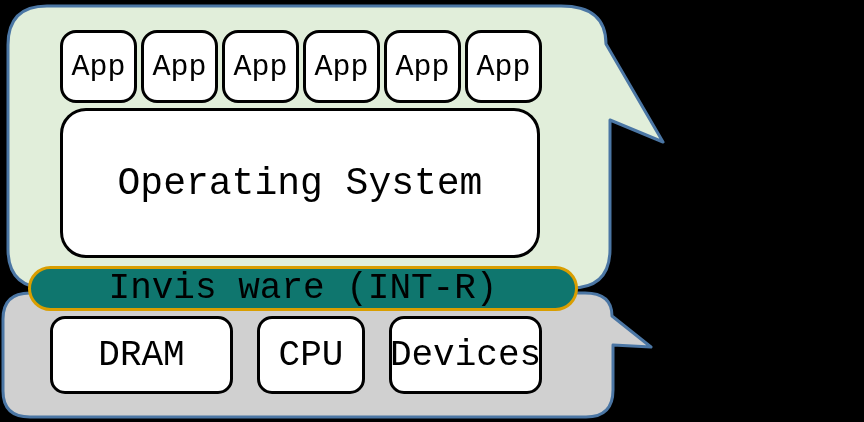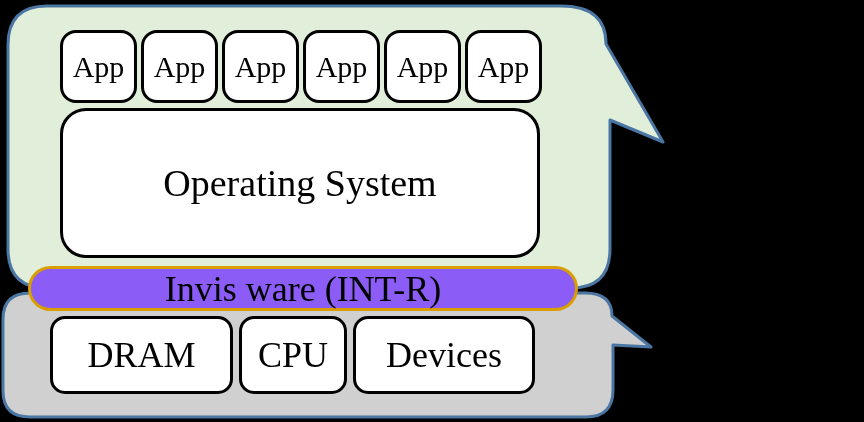--- a/index.html
+++ b/index.html
@@ -6,21 +6,21 @@
     margin: 0;
     padding: 0;
     background: #000000;
   }
   .canvas {
     position: relative;
     width: 864px;
     height: 422px;
     background: #000000;
     overflow: hidden;
-    font-family: Liberation Serif, serif;
+    font-family: Liberation Mono, monospace;
     color: #000000;
   }
   svg.bubbles {
     position: absolute;
     left: 0;
     top: 0;
   }
   .app-row {
     position: absolute;
     left: 60px;
@@ -55,49 +55,49 @@
     justify-content: center;
     font-size: 38px;
   }
   .pill {
     position: absolute;
     box-sizing: border-box;
     left: 28px;
     top: 266px;
     width: 550px;
     height: 45px;
-    background: #8b5cf6;
+    background: #0f766e;
     border: 3px solid #D99E00;
     border-radius: 23px;
     display: flex;
     align-items: center;
     justify-content: center;
     font-size: 36px;
   }
   .hw-row {
     position: absolute;
     left: 50px;
     top: 316px;
     display: flex;
-    gap: 6px;
+    gap: 24px;
   }
   .hw-box {
     box-sizing: border-box;
     height: 78px;
     background: #ffffff;
     border: 3px solid #000000;
     border-radius: 15px;
     display: flex;
     align-items: center;
     justify-content: center;
     font-size: 36px;
   }
   .hw-dram { width: 183px; }
   .hw-cpu { width: 108px; }
-  .hw-devices { width: 182px; }
+  .hw-devices { width: 153px; }
 </style>
 </head>
 <body>
 
 <div class="canvas">
 
   <svg class="bubbles" width="864" height="422" viewBox="0 0 864 422">
     <path stroke-width="3" stroke-linejoin="round" d="M 47,6 L 561,6 Q 606,6 606,44 L 663,142 L 610,120 L 610,249 Q 610,288 571,288 L 47,288 Q 8,288 8,249 L 8,45 Q 8,6 47,6 Z" fill="#E1EEDA" stroke="#4B76A4"></path>
     <path stroke-width="3" stroke-linejoin="round" d="M 30,293 L 585,293 Q 612,293 612,316 L 651,347 L 613,345 L 613,390 Q 613,417 586,417 L 30,417 Q 3,417 3,391 L 3,319 Q 3,293 30,293 Z" fill="#D0D0D0" stroke="#4B76A4"></path>
   </svg>

